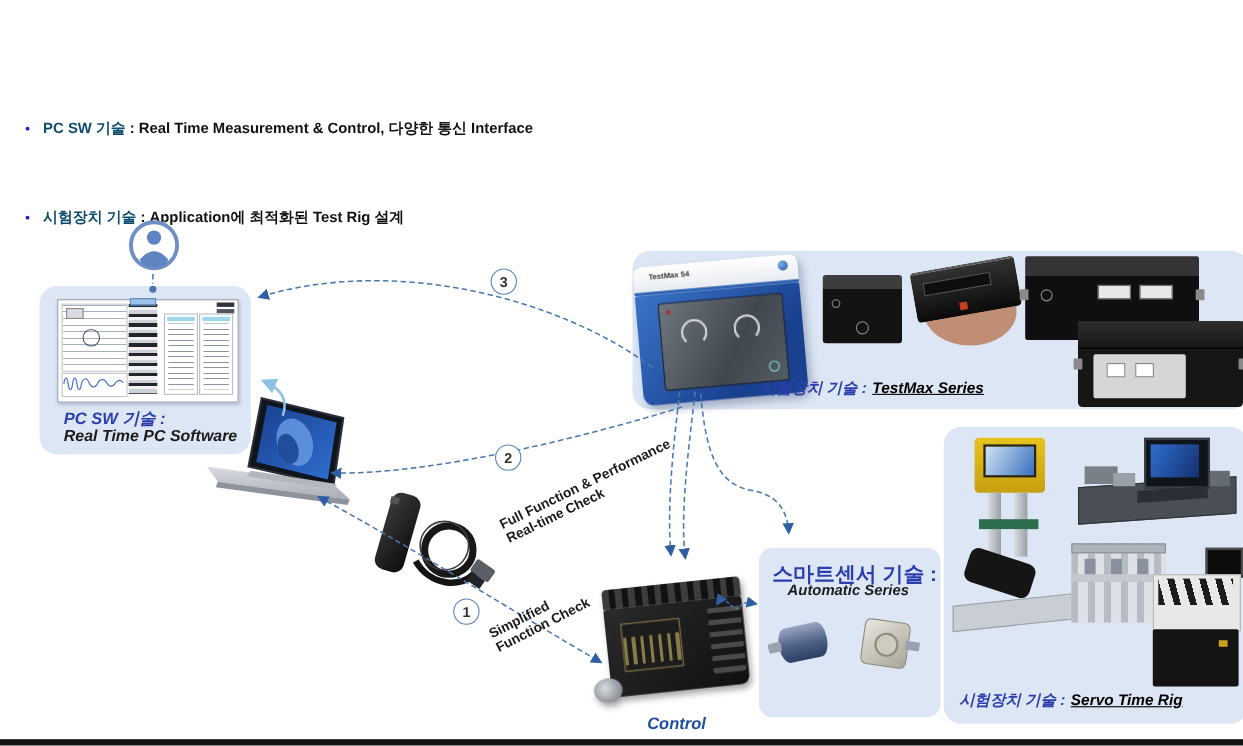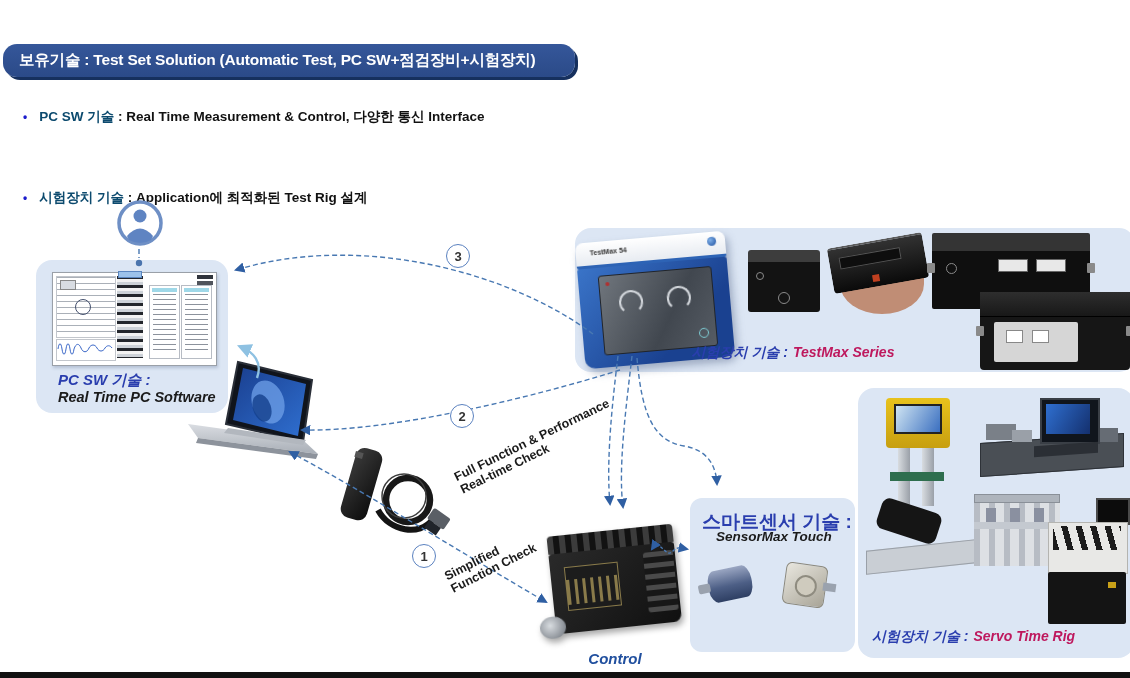--- a/index.html
+++ b/index.html
@@ -12,21 +12,21 @@
           display:flex;align-items:center;padding-left:16px;box-sizing:border-box;}
   .banner span{color:#fff;font-weight:bold;font-size:15.5px;letter-spacing:-0.2px;}
   
   .bullet{position:absolute;left:23px;width:640px;font-size:13.5px;font-weight:bold;color:#111;}
   .bullet .dot{color:#1c1ccc;margin-right:12px;font-size:12px;}
   .bullet .hl{color:#0c4a6e;}
   
   .panel{position:absolute;background:#dce6f4;border-radius:16px;}
   .plabel{position:absolute;font-weight:bold;font-style:italic;font-size:14px;white-space:nowrap;}
   .plabel .ko{color:#2a3eae;margin-right:5px;}
-  .plabel .en{color:#be185d;}
+  .plabel .en{color:#000000;text-decoration:underline;}
   
   .person{position:absolute;left:112px;top:198px;width:56px;height:52px;}
   
   .shot{position:absolute;left:52px;top:272px;width:163px;height:92px;background:#fff;
         border:1px solid #9aa0a8;box-shadow:1px 2px 3px rgba(60,80,120,.25);}
   .shot .btn-tr{position:absolute;right:3px;top:2px;width:16px;height:4px;background:#30343c;}
   .shot .btn-tr2{position:absolute;right:3px;top:8px;width:16px;height:4px;background:#50545c;}
   .shot-left{position:absolute;left:3px;top:3px;width:58px;height:60px;border:1px solid #c2c6cc;
      background:repeating-linear-gradient(180deg,#aab0b8 0 1px,transparent 1px 6px);}
   .shot-left .dial{position:absolute;left:18px;top:22px;width:14px;height:14px;border:1.5px solid #44506e;border-radius:50%;}
@@ -136,23 +136,20 @@
   
   .connectors{position:absolute;left:0;top:0;z-index:8;pointer-events:none;}
   .devicelayer{position:absolute;left:0;top:0;z-index:4;pointer-events:none;}
   .bottombar{position:absolute;left:0;top:672px;width:1130px;height:6px;background:#111;}
 </style>
 </head>
 <body>
 
 <div id="slide">
 
-  <div class="banner">
-    <span>보유기술 : Test Set Solution (Automatic Test, PC SW+점검장비+시험장치)</span>
-  </div>
 
   <div class="bullet" style="top:108px;">
     <span class="dot">•</span><span class="hl">PC SW 기술</span><span> : Real Time Measurement &amp; Control, 다양한 통신 Interface</span>
   </div>
   <div class="bullet" style="top:158px;margin-top:31px;">
     <span class="dot">•</span><span class="hl">시험장치 기술</span><span> : Application에 최적화된 Test Rig 설계</span>
   </div>
 
   <div class="panel" style="left:36px;top:260px;width:192px;height:153px;"></div>
   <div class="panel" style="left:575px;top:228px;width:560px;height:144px;"></div>
@@ -268,21 +265,21 @@
       <span class="sq" style="left:38px;"></span>
     </div>
     <span class="latch" style="left:-4px;top:34px;"></span>
     <span class="latch" style="right:-4px;top:34px;"></span>
   </div>
   <div class="plabel tmx-label">
     <span class="ko">시험장치 기술 :</span><span class="en">TestMax Series</span>
   </div>
 
   <div class="sm-ko">스마트센서 기술 :</div>
-  <div class="sm-en">SensorMax Touch</div>
+  <div class="sm-en">Automatic Series</div>
   <div class="cyl">
       <span class="shaft"></span>
     </div>
   <div class="flange">
       <span class="hub"></span>
       <span class="shaft"></span>
     </div>
 
   <div class="servo">
     <div class="fins"></div>

